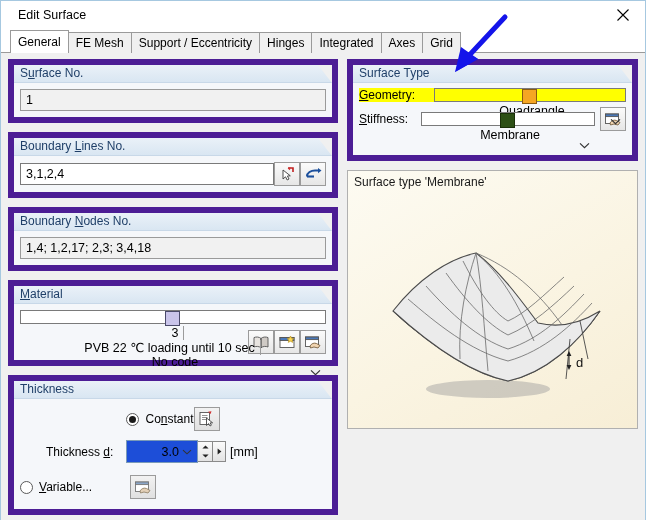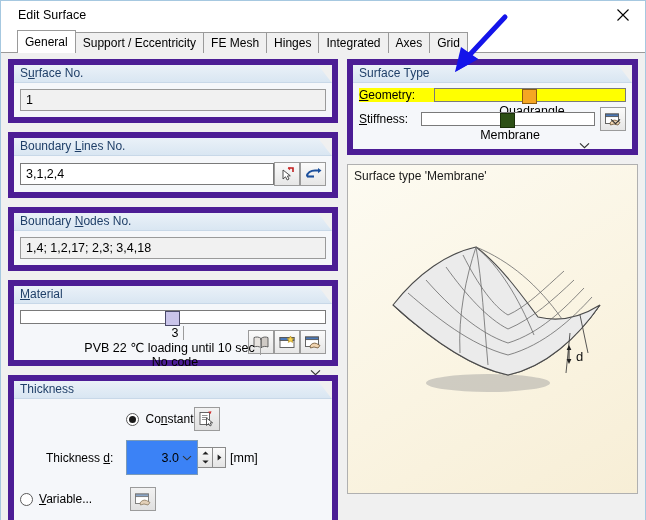--- a/index.html
+++ b/index.html
@@ -29,21 +29,21 @@
   .close-btn{
     position:absolute;right:0;top:0;width:45px;height:28px;
     display:flex;align-items:center;justify-content:center;
     cursor:pointer;
   }
   .close-btn svg{display:block;}
   
   .tabstrip{
     flex:0 0 24px;height:24px;background:#ffffff;
     display:flex;align-items:flex-end;
-    padding-left:16px;box-sizing:border-box;
+    padding-left:9px;box-sizing:border-box;
     position:relative;
   }
   .tabstrip::after{
     content:"";position:absolute;left:0;right:0;bottom:0;height:1px;background:#9a9a9a;
   }
   .tab{
     height:21px;line-height:20px;
     padding:0 7px;box-sizing:border-box;
     border:1px solid #9a9a9a;
     border-bottom:none;
@@ -149,22 +149,22 @@
     width:13px;height:13px;border-radius:50%;
     border:1px solid #5a5a5a;background:#fff;
     display:inline-flex;align-items:center;justify-content:center;
     flex:0 0 13px;box-sizing:border-box;
   }
   .radio .dot{width:7px;height:7px;border-radius:50%;background:#1a1a1a;}
 
   
   .spin-wrap{display:flex;align-items:center;}
   .spin-field{
-    width:72px;height:35px;box-sizing:border-box;
-    border:1px solid #7a9ab8;background:#3b82f6;
+    width:72px;height:23px;box-sizing:border-box;
+    border:1px solid #7a9ab8;background:#1d4ed8;
     display:flex;align-items:center;justify-content:flex-end;
     padding:0 2px 0 4px;font-size:12.5px;
   }
   .spin-field .chev{width:16px;display:flex;align-items:center;justify-content:center;}
   .spin-btns{
     width:15px;height:21px;box-sizing:border-box;
     border:1px solid #8a8a8a;border-left:none;
     background:linear-gradient(to bottom,#fbfbfb,#e3e3e3);
     display:flex;flex-direction:column;
   }
@@ -177,21 +177,21 @@
   }
   .unit{margin-left:4px;font-size:12.5px;}
 
   
   .st-row{display:flex;align-items:center;margin-bottom:5px;}
   .st-row.hl{background:#ffff00;gap:13px;}
   .st-label{width:62px;flex:0 0 62px;font-size:12px;}
   .preview{
     border:1px solid #b0b0b0;
     background:linear-gradient(150deg,#fdfbf2 0%,#faf4e2 55%,#f7eed6 100%);
-    height:330px;box-sizing:border-box;
+    height:259px;box-sizing:border-box;
     position:relative;overflow:hidden;
   }
   .preview-cap{
     position:absolute;left:6px;top:4px;
     font-size:12px;color:#1a1a1a;
   }
   
   .anno{position:absolute;left:0;top:0;pointer-events:none;z-index:50;}
 </style>
 </head>
@@ -203,22 +203,22 @@
     <span class="title-text">Edit Surface</span>
     <div class="close-btn">
       <svg width="14" height="14" viewBox="0 0 14 14">
         <path d="M1.5 1.5 L12.5 12.5 M12.5 1.5 L1.5 12.5" stroke="#000" stroke-width="1.1" fill="none"></path>
       </svg>
     </div>
   </div>
 
   <div class="tabstrip">
     <div class="tab active">General</div>
+    <div class="tab">FE Mesh</div>
     <div class="tab">Support / Eccentricity</div>
-    <div class="tab">FE Mesh</div>
     <div class="tab">Hinges</div>
     <div class="tab">Integrated</div>
     <div class="tab">Axes</div>
     <div class="tab">Grid</div>
   </div>
 
   <div class="content">
 
     <div class="col-left">
 
@@ -404,21 +404,21 @@
               <span class="swatch" style="background:#f5a623;border-color:#8a5a10"></span>
               <span>Quadrangle</span>
               <span class="chev">
                 <svg width="11" height="7" viewBox="0 0 11 7">
                     <path d="M1 1.4 L5.5 5.6 L10 1.4" fill="none" stroke="#333" stroke-width="1.2"></path>
                   </svg>
               </span>
             </div>
           </div>
 
-          <div class="st-row" style="margin-bottom:12px">
+          <div class="st-row" style="margin-bottom:18px">
             <span class="st-label"><span></span><u>S</u><span>tiffness:</span></span>
             <div class="combo">
               <span class="swatch" style="background:#2d5016;border-color:#1a3009"></span>
               <span>Membrane</span>
               <span class="chev">
                 <svg width="11" height="7" viewBox="0 0 11 7">
                     <path d="M1 1.4 L5.5 5.6 L10 1.4" fill="none" stroke="#333" stroke-width="1.2"></path>
                   </svg>
               </span>
             </div>

